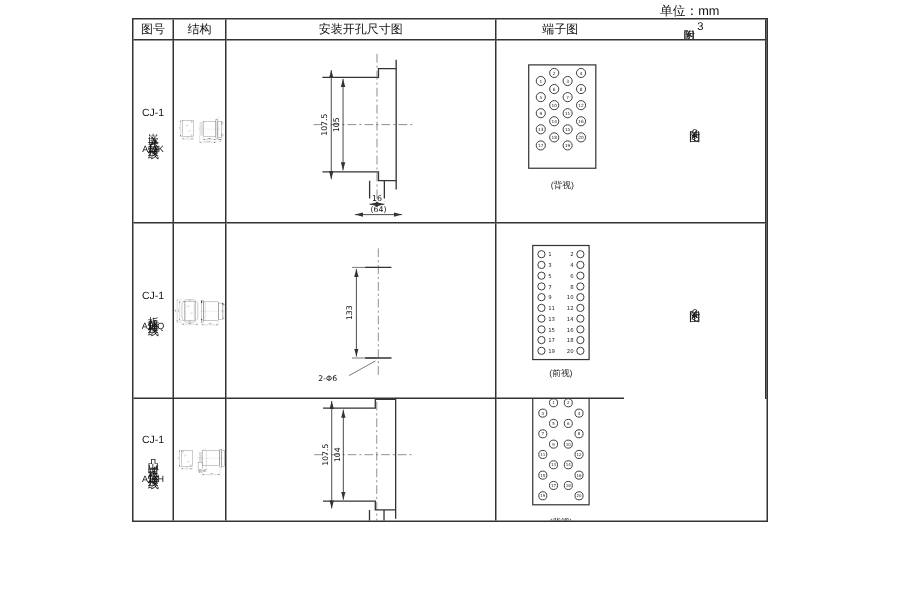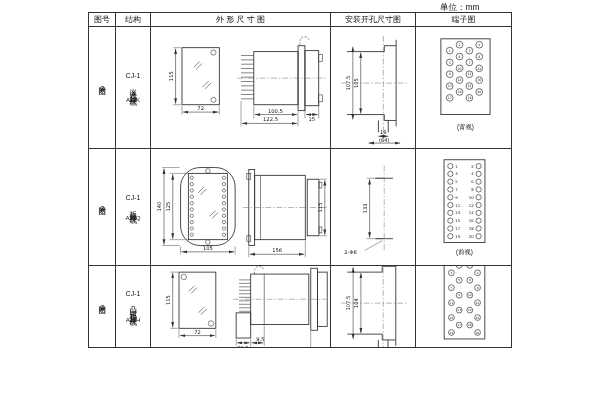--- a/index.html
+++ b/index.html
@@ -35,21 +35,20 @@
 </marker>
 </defs>
   </svg>
 
 <div class="unit-label">单位：mm</div>
 
 <div class="sheet">
 
   <div class="cell hdr">图号</div>
   <div class="cell hdr">结构</div>
-  <div class="cell hdr">外 形 尺 寸 图</div>
   <div class="cell hdr">安装开孔尺寸图</div>
   <div class="cell hdr lc">端子图</div>
 
   <div class="cell">
     <div class="vtext">附图3</div>
   </div>
   <div class="cell structcell">
     <div class="model">CJ-1</div>
     <div class="vtext">嵌入式后接线</div>
     <div class="code">A11K</div>

